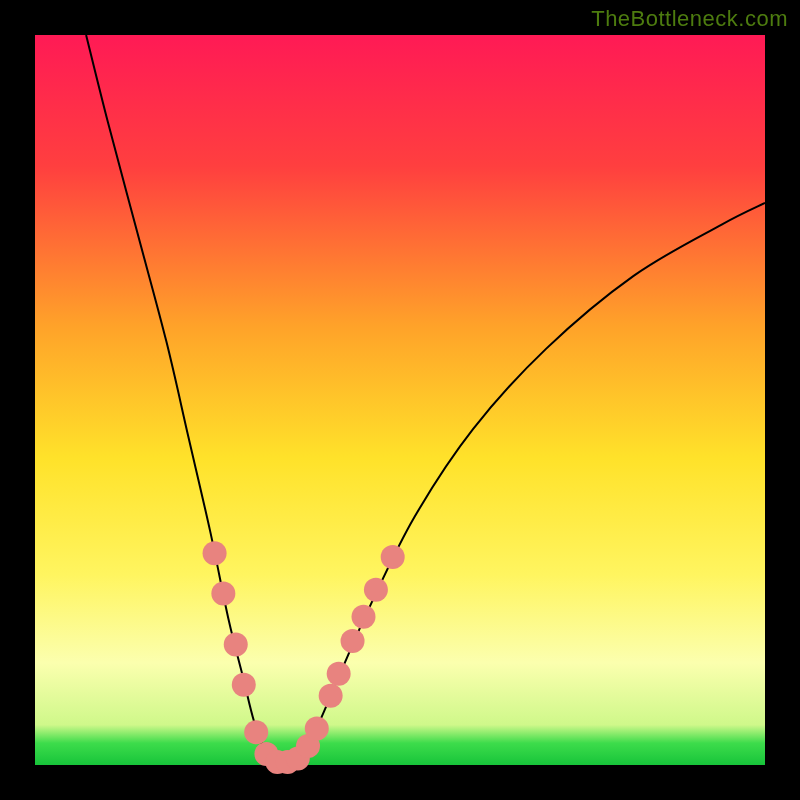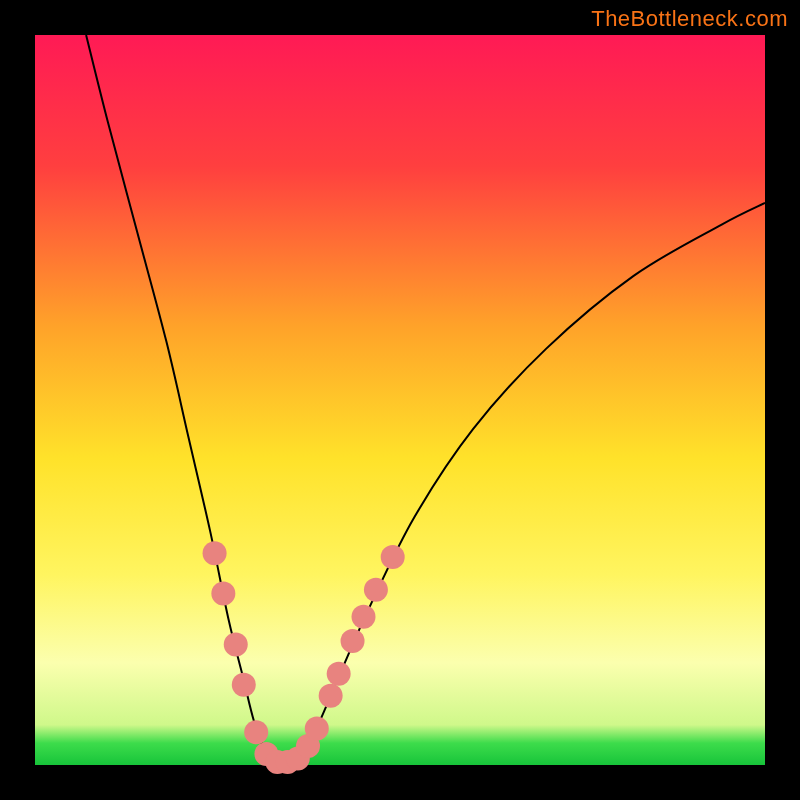--- a/index.html
+++ b/index.html
@@ -16,21 +16,21 @@
     top: 0;
     left: 0;
     width: 800px;
     height: 800px;
     background: #000;
   }
   .watermark {
     position: absolute;
     top: 6px;
     right: 12px;
-    color: #f97316;
+    color: #4d7c0f;
     font-size: 22px;
     font-weight: 400;
     letter-spacing: 0.5px;
     z-index: 10;
   }
   svg {
     position: absolute;
     top: 0;
     left: 0;
   }

